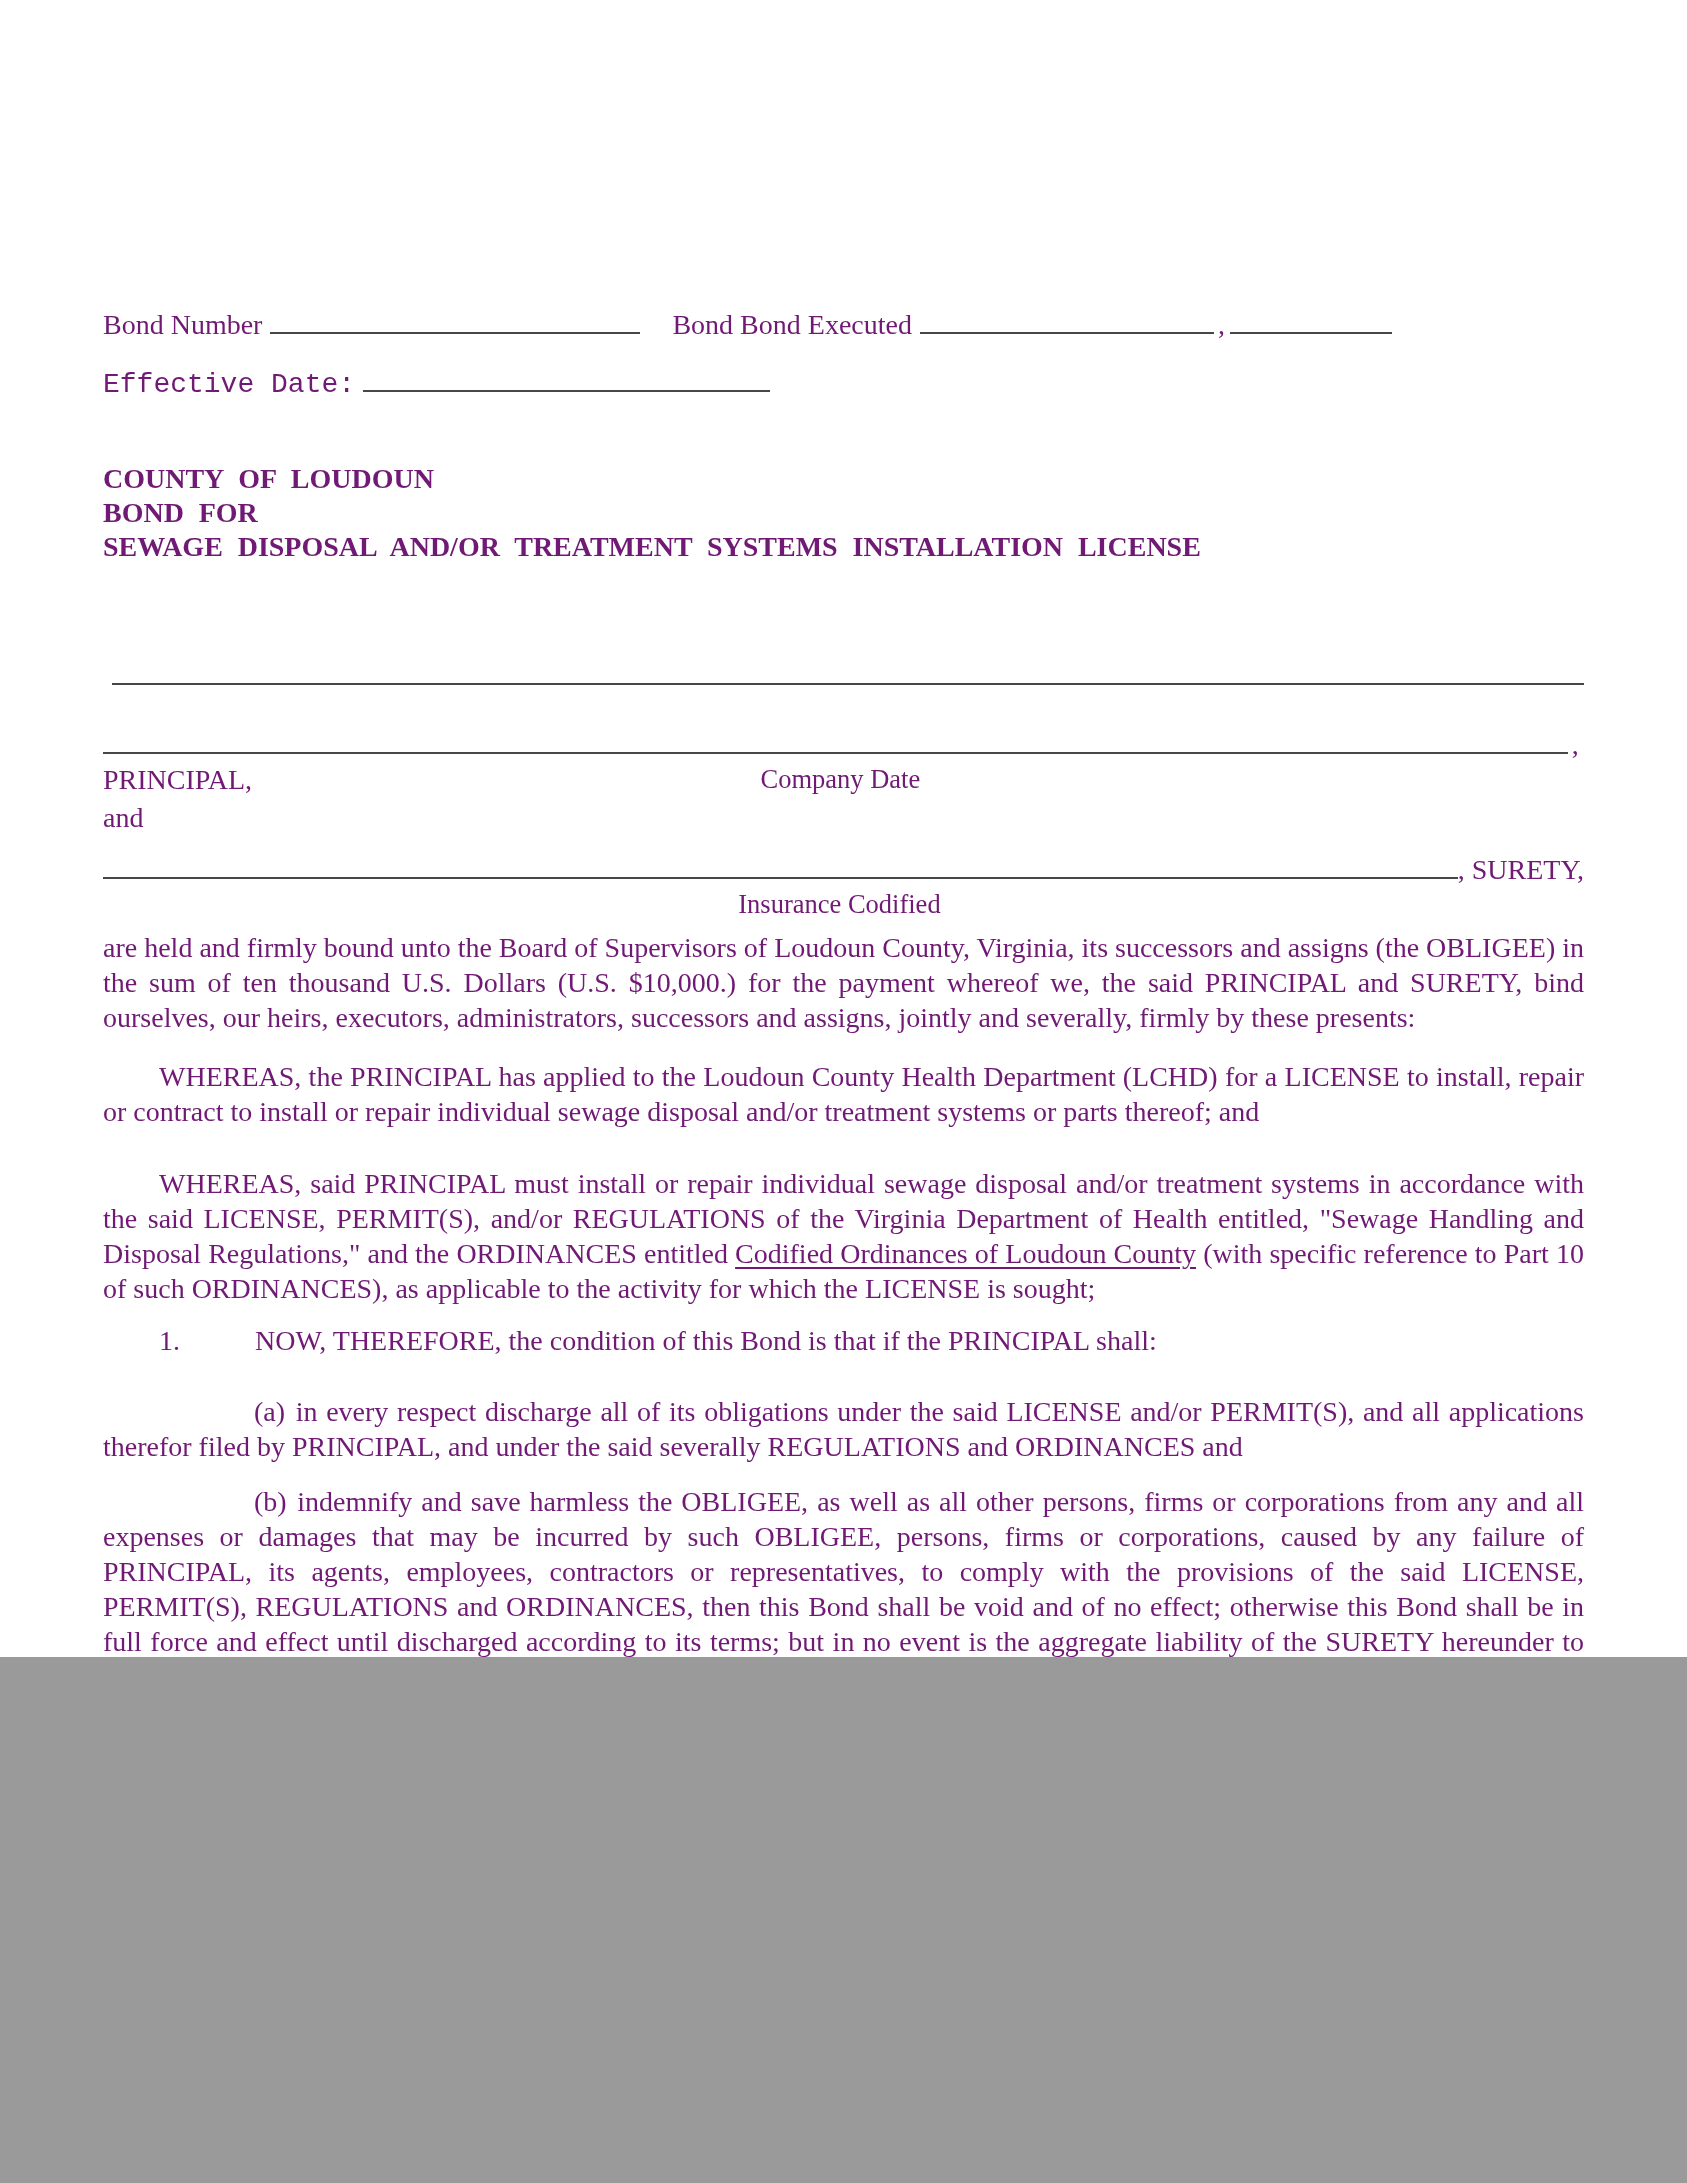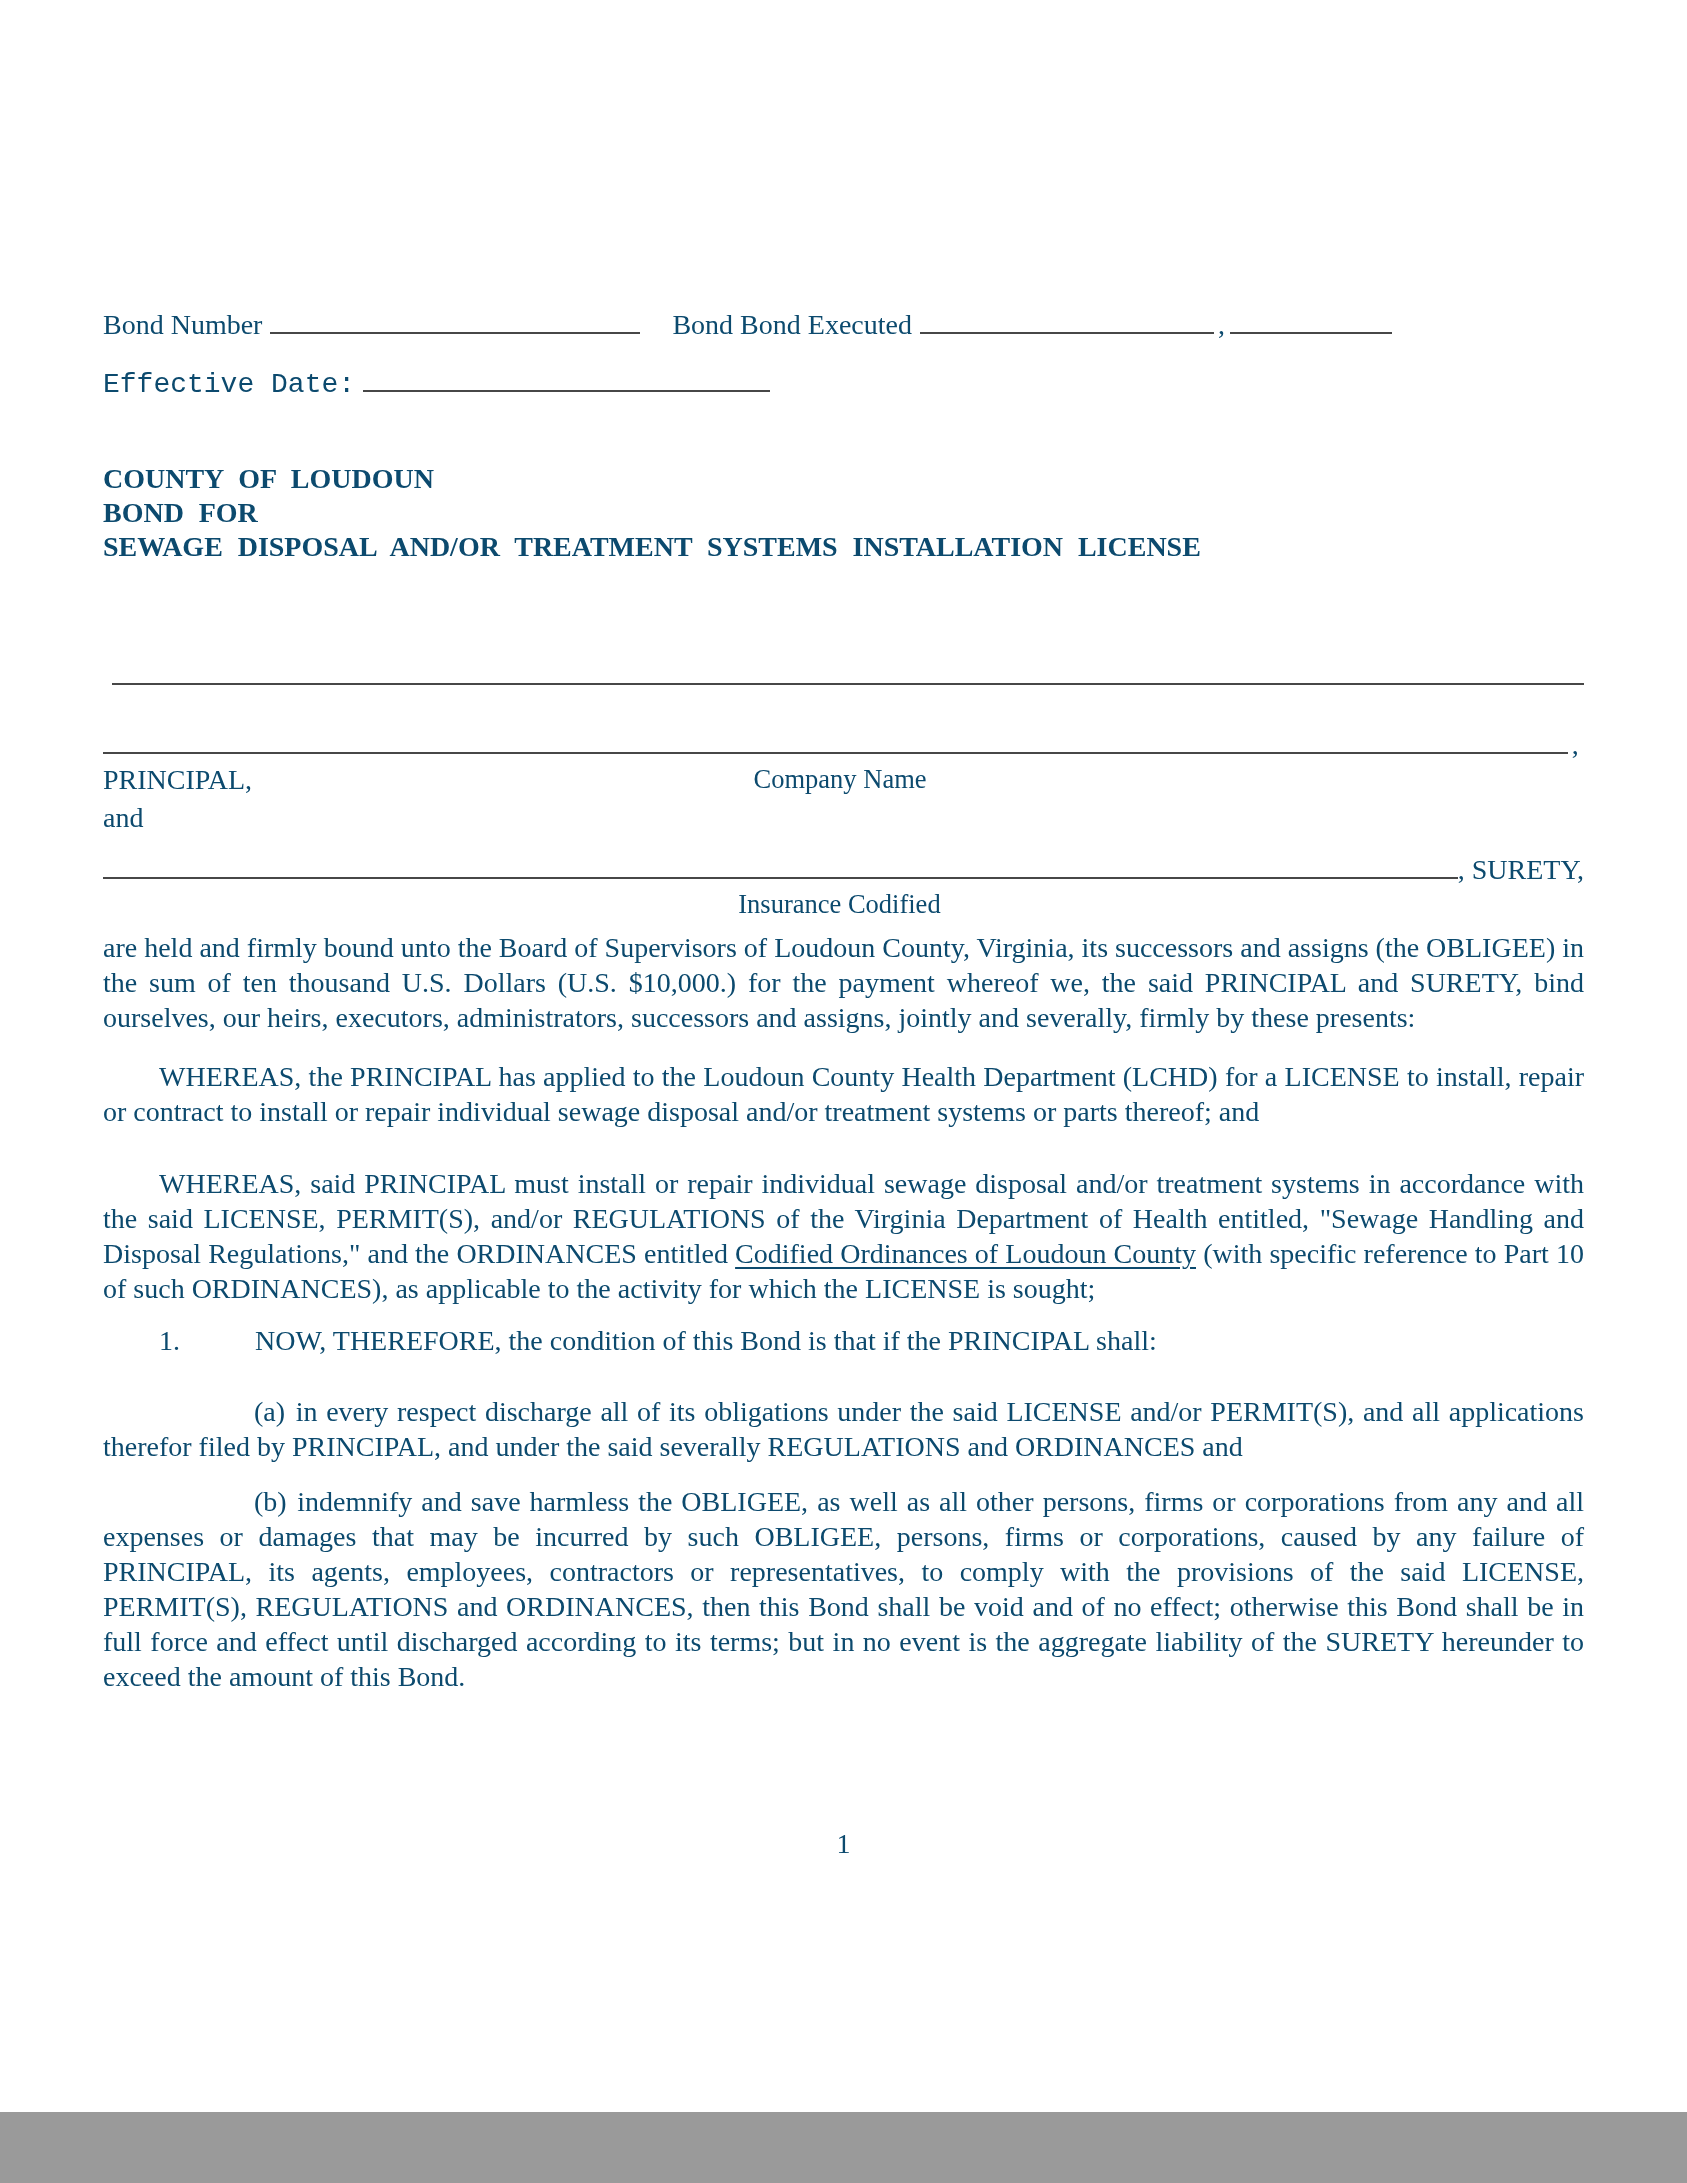--- a/index.html
+++ b/index.html
@@ -1,20 +1,20 @@
 <!DOCTYPE html>
 <html style="font-size:10.6px"><head>
 <meta charset="utf-8">
 <style>
   html,body{margin:0;padding:0;background:#9a9a9a;}
   *{box-sizing:border-box;}
   .page{
-    width:1687px;height:2112px;background:#ffffff;position:relative;
+    width:1687px;height:1657px;background:#ffffff;position:relative;
     font-family:"Liberation Serif","DejaVu Serif",serif;
-    color:#0c4a6e;font-size:28px;line-height:35px;
+    color:#701a75;font-size:28px;line-height:35px;
     padding:306px 103px 0 103px;overflow:hidden;
   }
   .row{display:flex;align-items:baseline;white-space:nowrap;}
   .fill{display:inline-block;border-bottom:2px solid #474747;height:1em;}
   .fill.grow{flex:1 1 auto;}
   .mono{font-family:"Liberation Mono","DejaVu Sans Mono",monospace;}
   .hdr-gap-sm{width:8px;display:inline-block;}
   .hdr-gap-lg{width:32px;display:inline-block;}
   .comma{padding:0 5.3px 0 4px;}
   .header-row2{margin-top:22px;text-align:right;}
@@ -73,21 +73,21 @@
     <span class="fill grow"></span>
   </div>
 
   <div class="row blank-full">
     <span class="fill grow"></span>
     <span class="comma">,</span>
   </div>
 
   <div class="caption-row">
     <span>PRINCIPAL,</span>
-    <span class="caption-center">Company Name</span>
+    <span class="caption-center">Company Date</span>
   </div>
 
   <div class="and-row">
     <span>and</span>
   </div>
 
   <div class="row surety-row">
     <span class="fill grow"></span>
     <span>, SURETY,</span>
   </div>

